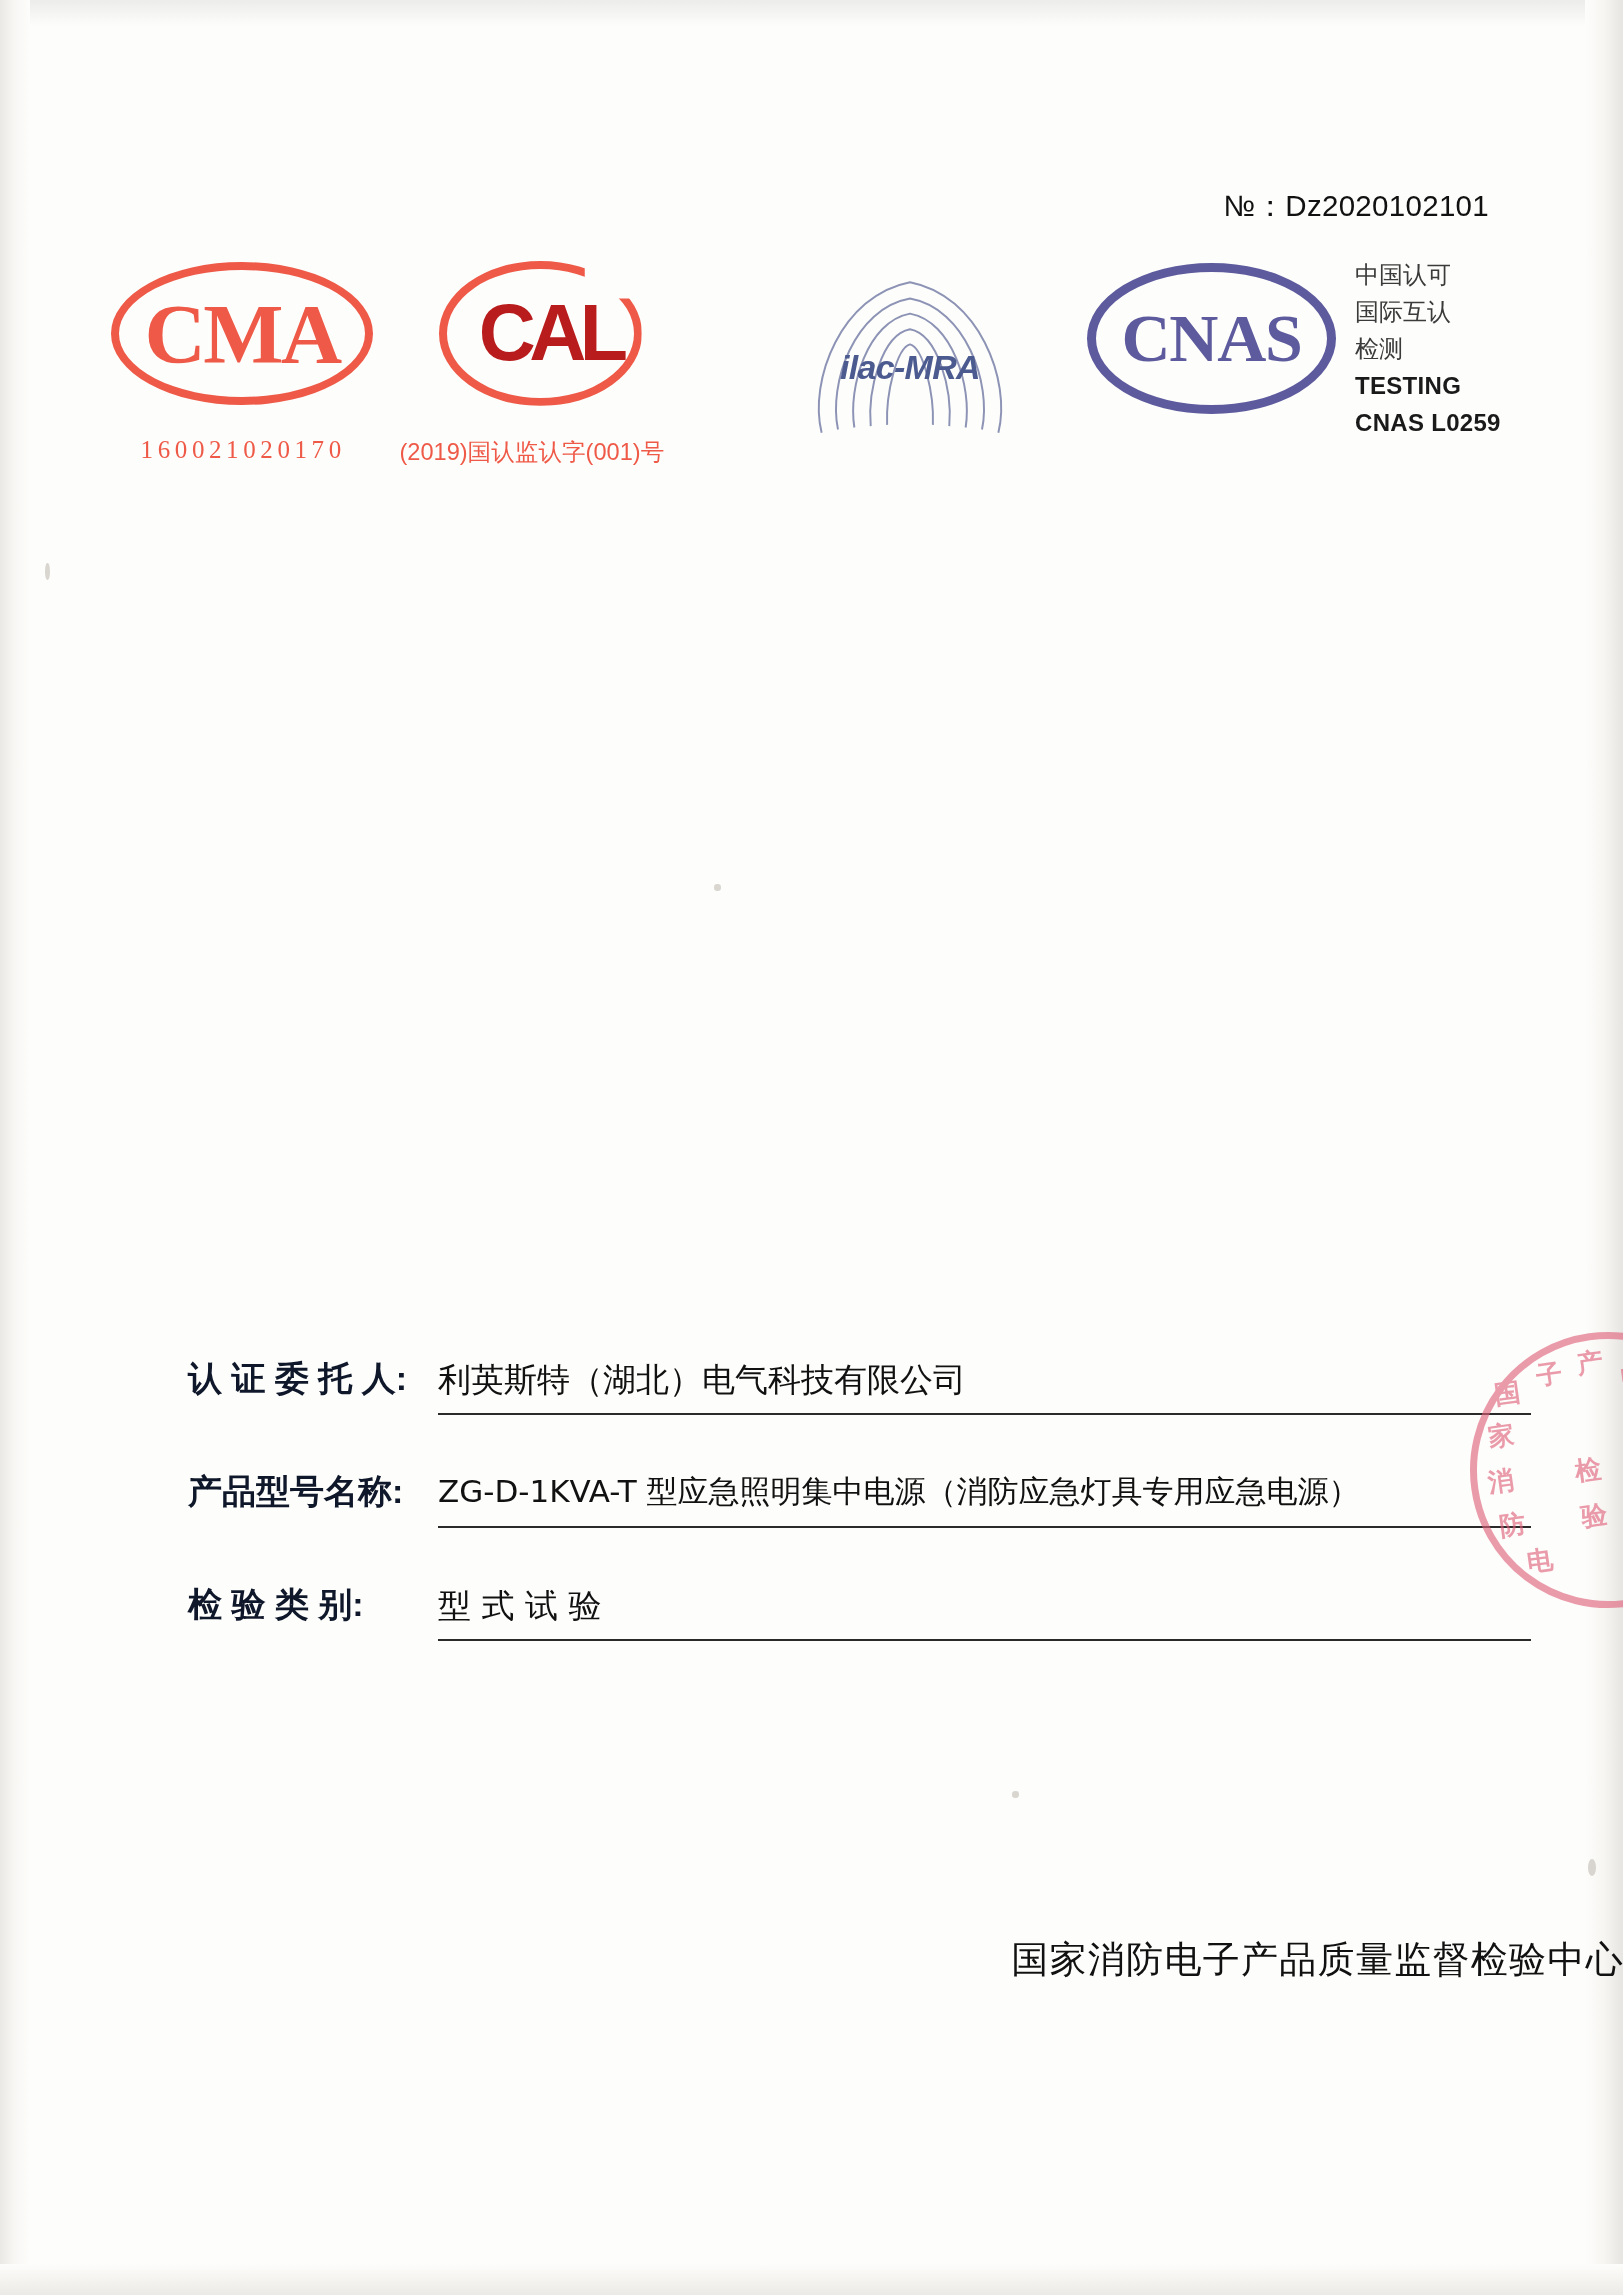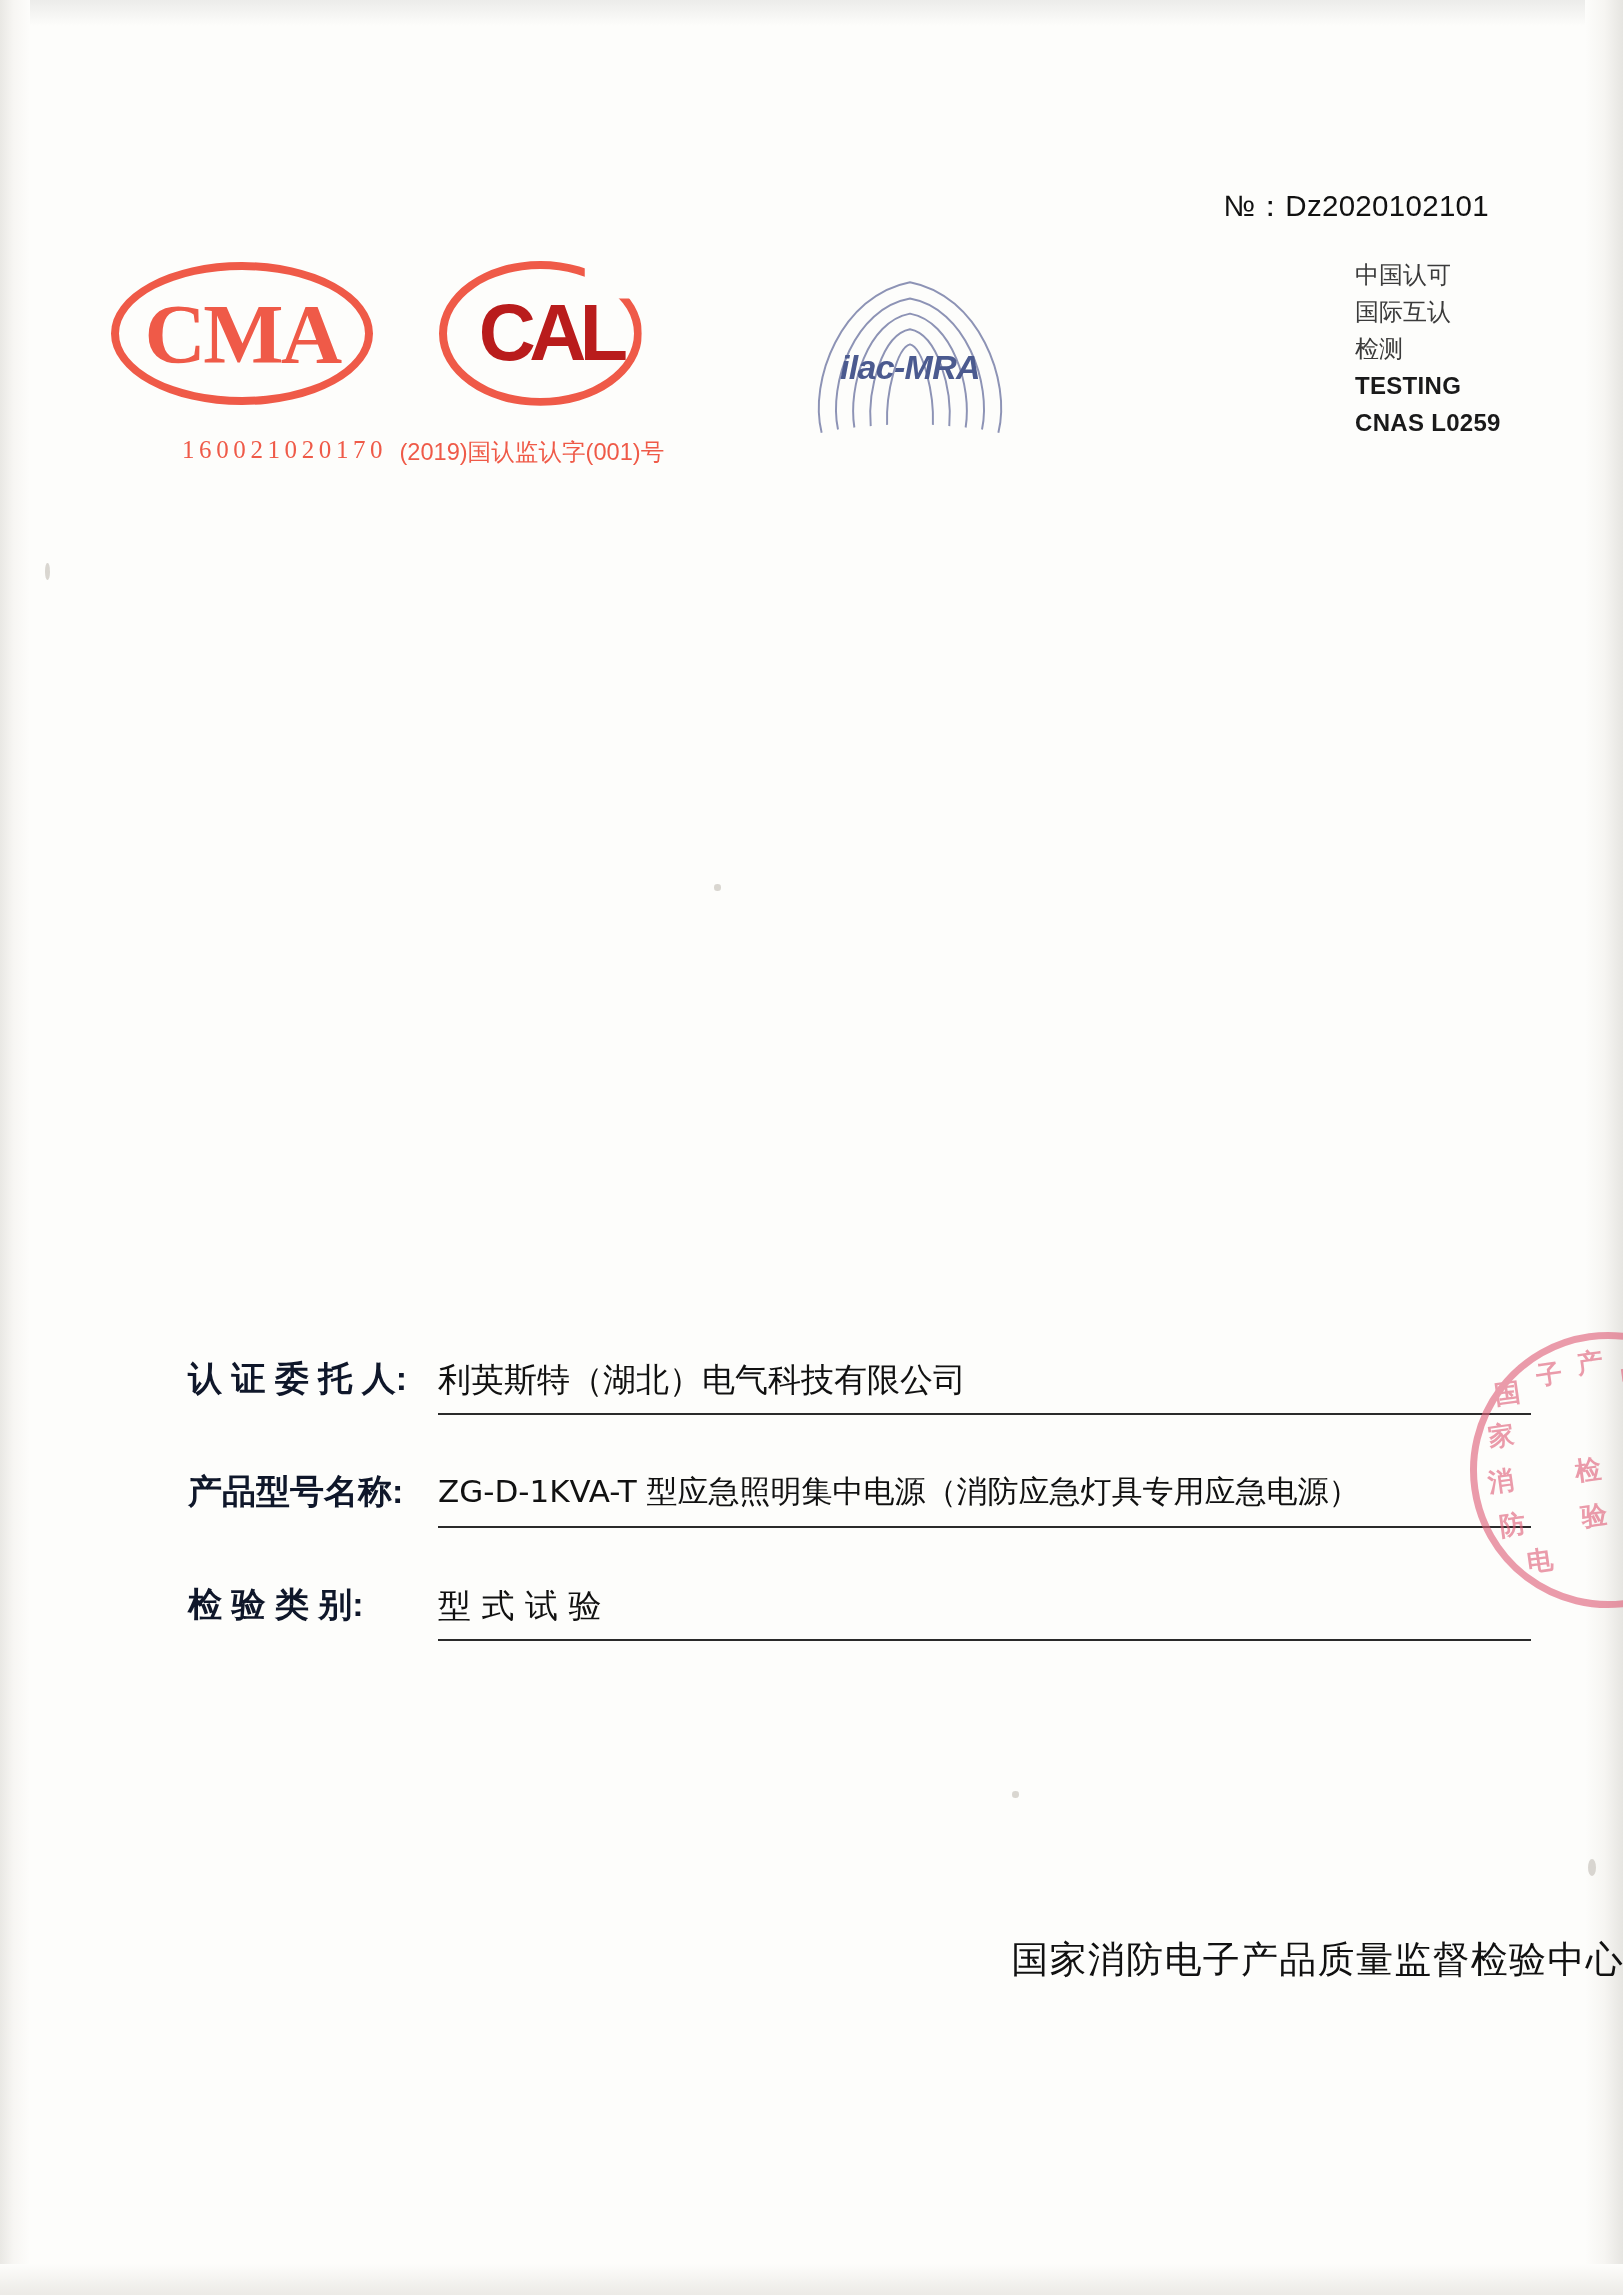--- a/index.html
+++ b/index.html
@@ -89,21 +89,21 @@
     font-weight: bold;
     color: #ef5a48;
     letter-spacing: -2.6px;
     font-family: "Liberation Serif", serif;
   }
   .cma-num {
     position: absolute;
     left: -11.8px;
     top: 174px;
     width: 288px;
-    text-align: right;
+    text-align: center;
     font-size: 25px;
     letter-spacing: 4.6px;
     color: #ef5a48;
     font-family: "Liberation Serif", serif;
   }
 
   
   .cal {
     position: absolute;
     left: 321px;
@@ -357,20 +357,24 @@
           <path d="M30 250 C 10 170, 60 40, 165 20 C 270 40, 320 170, 300 250"></path>
           <path d="M55 245 C 40 175, 80 60, 165 45 C 250 60, 290 175, 275 245"></path>
           <path d="M80 242 C 70 180, 100 80, 165 68 C 230 80, 260 180, 250 242"></path>
           <path d="M105 240 C 100 185, 122 100, 165 92 C 208 100, 230 185, 225 240"></path>
           <path d="M130 238 C 128 190, 145 120, 165 115 C 185 120, 202 190, 200 238"></path>
         </g>
       </svg>
       <div class="ilac-text">ilac-MRA</div>
     </div>
 
+    <div class="cnas">
+      <div class="cnas-ellipse"></div>
+      <div class="cnas-text">CNAS</div>
+    </div>
 
     <div class="cnas-info">
       <div>中国认可</div>
       <div>国际互认</div>
       <div>检测</div>
       <div class="bold">TESTING</div>
       <div class="bold">CNAS L0259</div>
     </div>
   </div>
 

